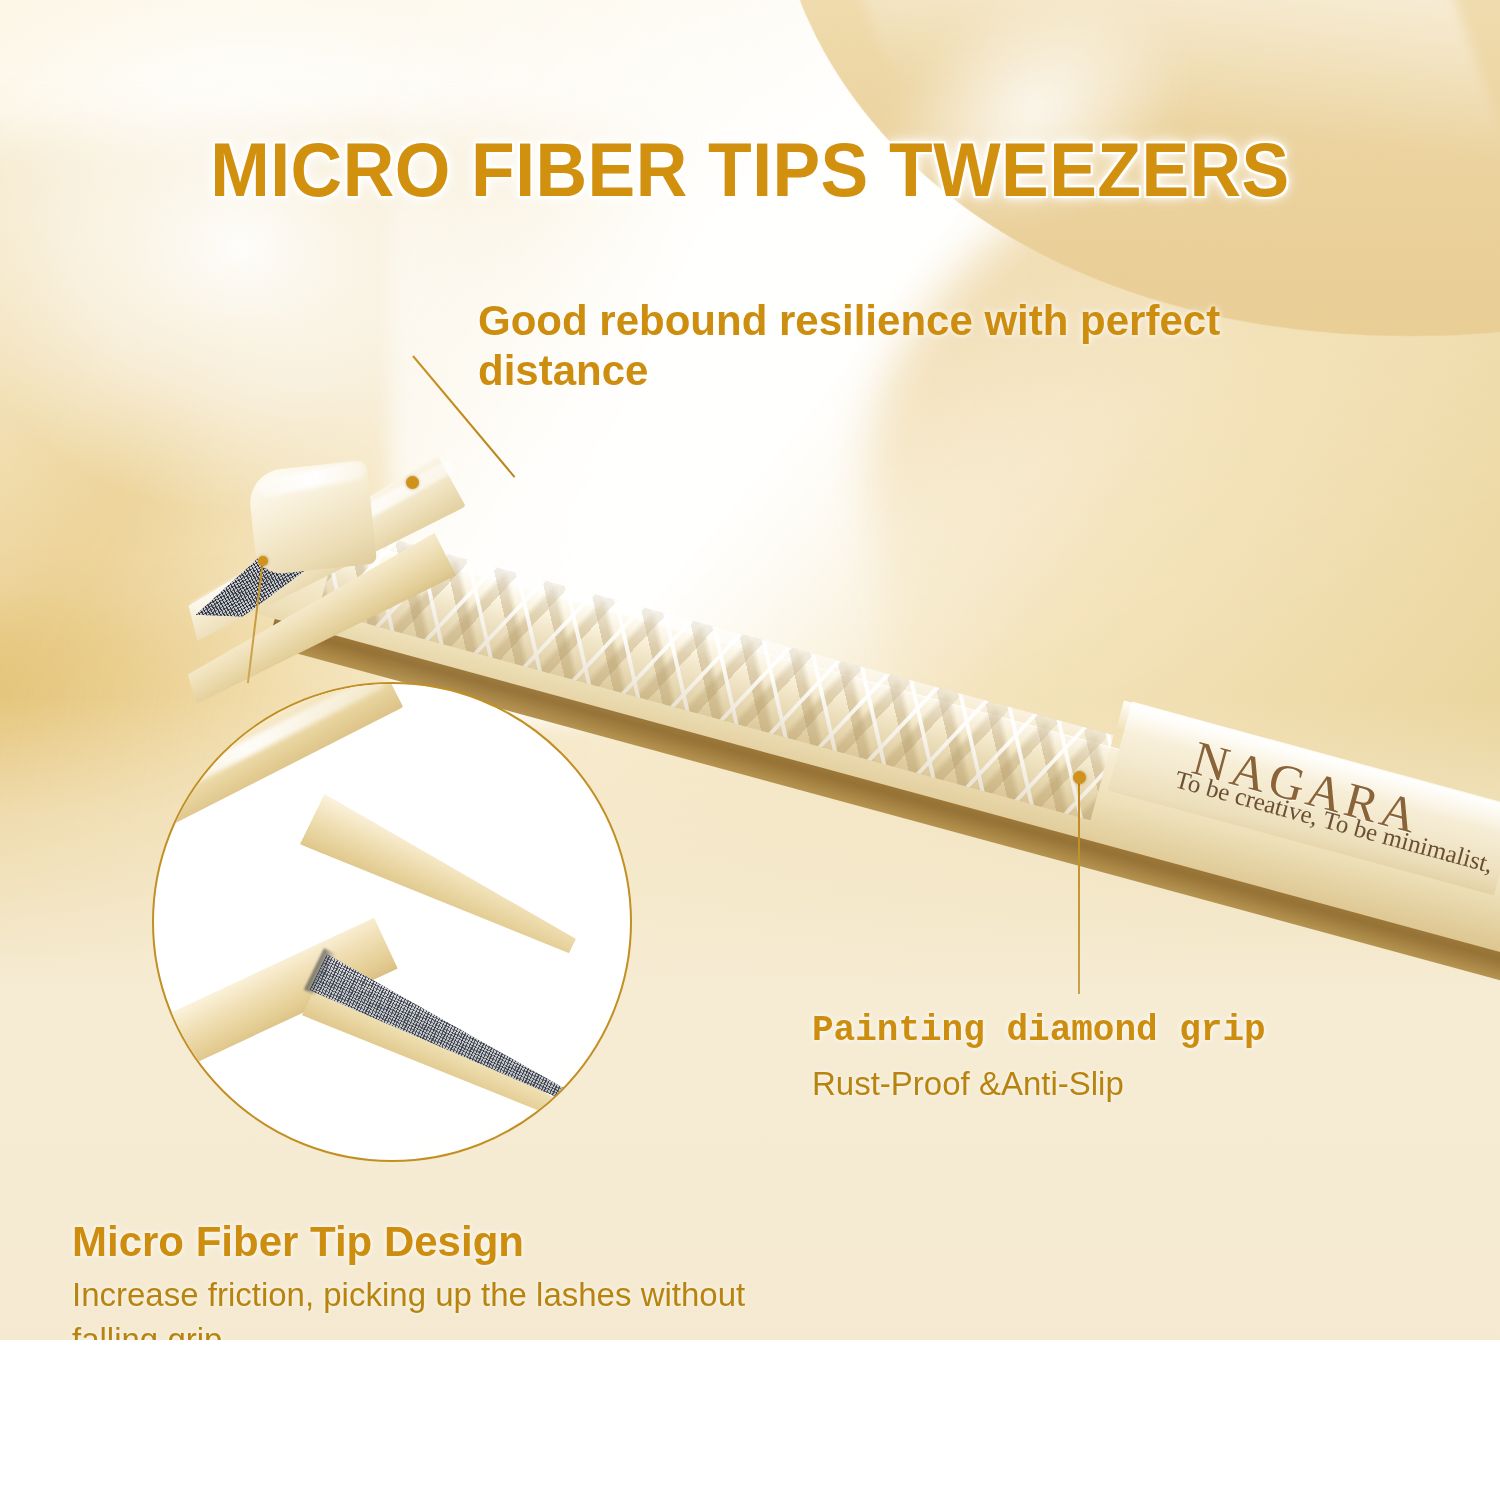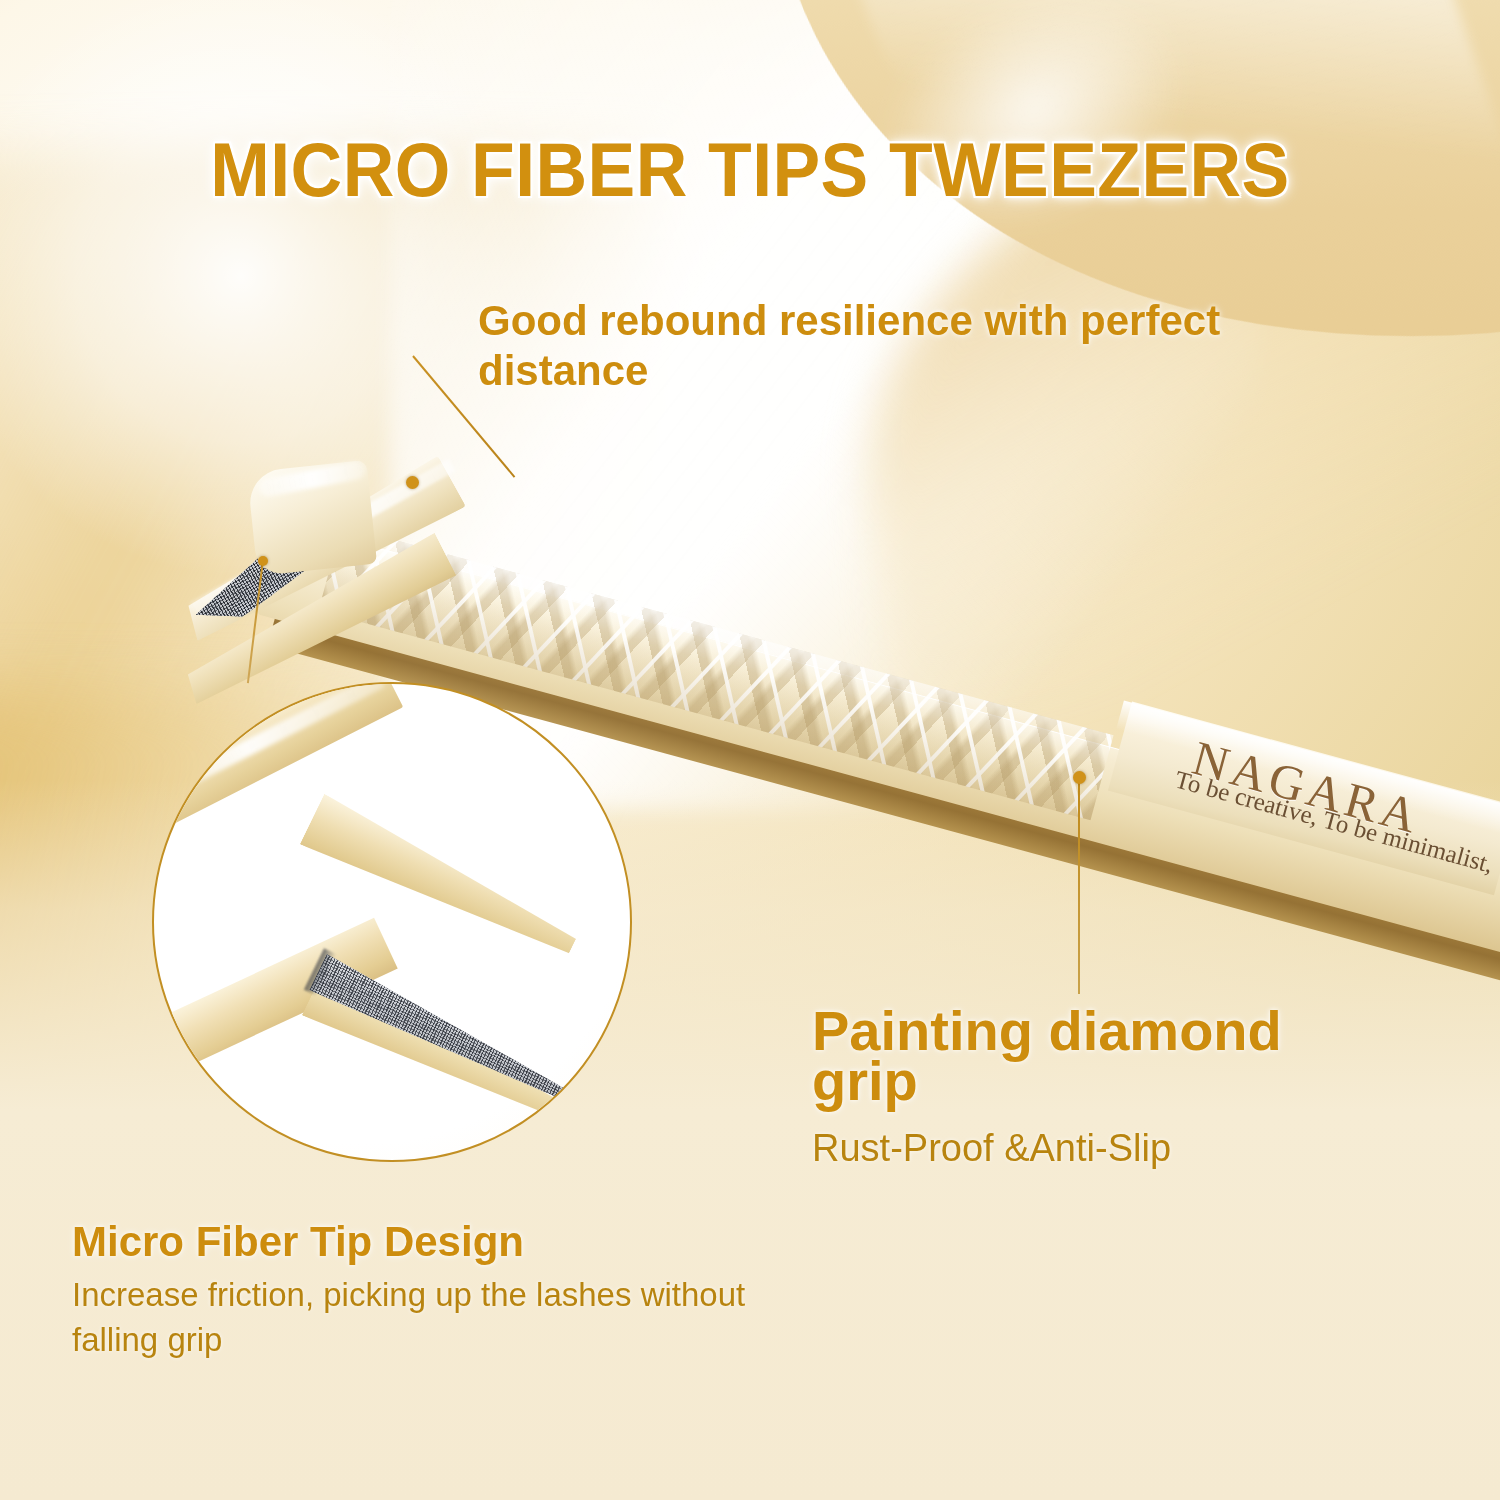--- a/index.html
+++ b/index.html
@@ -1,20 +1,20 @@
 <!DOCTYPE html>
 <html><head>
 <meta charset="utf-8">
 <style>
   html,body{margin:0;padding:0;background:#fff;}
   body{font-family:"Liberation Sans",sans-serif;}
 
   #stage{
     position:relative;
-    width:1500px;height:1500px;
+    width:1500px;height:1340px;
     overflow:hidden;
     background:#f6ecd4;
   }
 
   
   .bg-base{
     position:absolute;inset:0;
     background:
       radial-gradient(120% 90% at 22% 18%, #ffffff 0%, #fdf7e8 26%, #f3e2b8 55%, #e9d49b 78%, #e6cf93 100%);
   }
@@ -104,22 +104,22 @@
     font-weight:normal;
     color:#b8840f;
     text-shadow:0 0 4px rgba(255,255,255,.8);
   }
 
   #callout-top{left:478px;top:296px;width:760px;}
   #callout-top .c-head{font-size:42px;line-height:50px;}
   #callout-top .c-sub{font-size:33px;line-height:44px;margin-top:8px;}
 
   #callout-right{left:812px;top:1006px;width:560px;}
-  #callout-right .c-head{font-size:56px;line-height:50px;}
-  #callout-right .c-sub{font-size:38px;line-height:44px;margin-top:20px;}
+  #callout-right .c-head{font-size:36px;line-height:50px;font-family:Liberation Mono, monospace;}
+  #callout-right .c-sub{font-size:33px;line-height:44px;margin-top:6px;}
 
   #callout-bottom{left:72px;top:1216px;width:680px;}
   #callout-bottom .c-head{font-size:42px;line-height:52px;}
   #callout-bottom .c-sub{font-size:33px;line-height:45px;margin-top:4px;}
 
   
   .leader{position:absolute;background:#c28c1c;}
   .leader-dot{
     position:absolute;width:13px;height:13px;border-radius:50%;
     background:#d0921a;box-shadow:0 0 3px rgba(120,80,10,.5);

